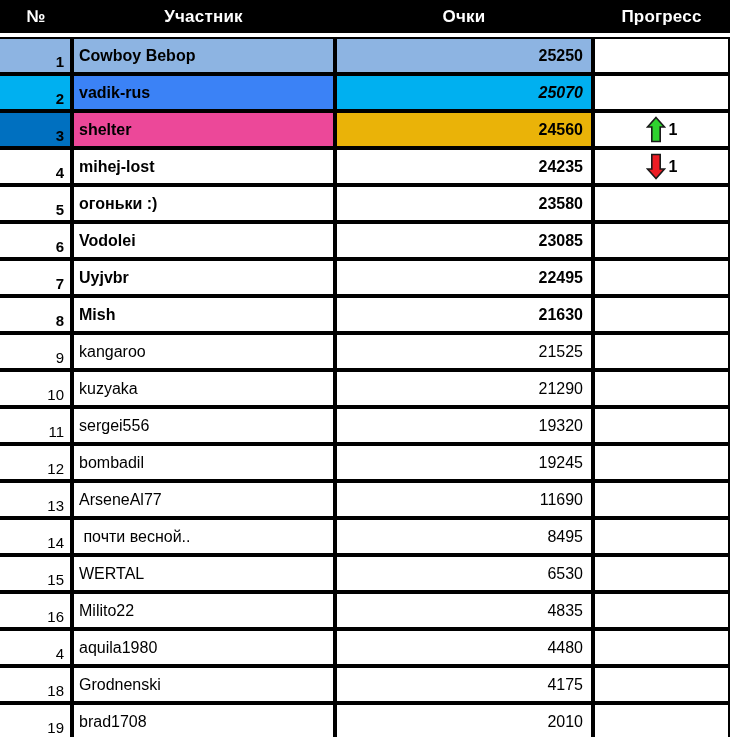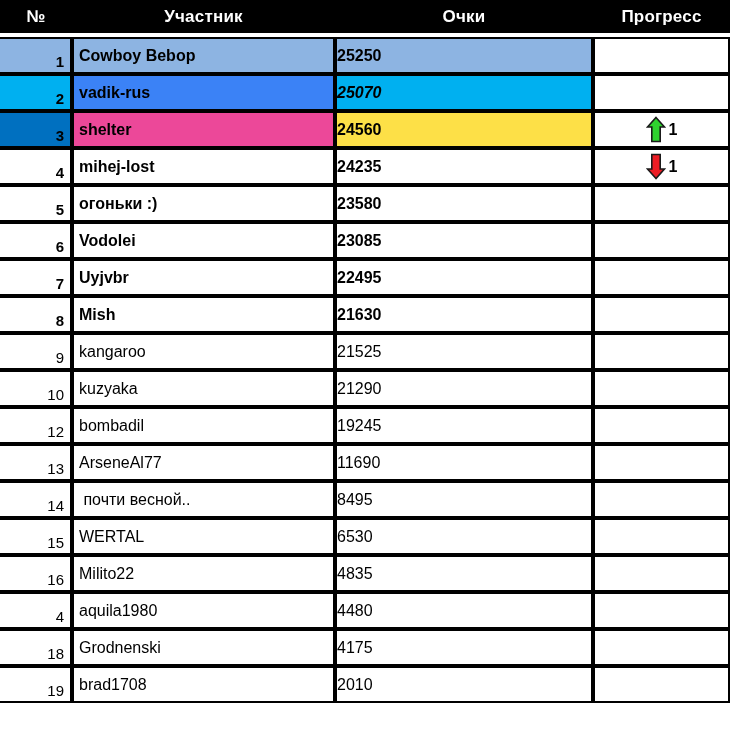--- a/index.html
+++ b/index.html
@@ -51,21 +51,21 @@
     padding: 0 6px 2px 0;
     font-size: 15px;
   }
   td.name {
     text-align: left;
     vertical-align: middle;
     padding-left: 5px;
     white-space: pre;
   }
   td.points {
-    text-align: left;
+    text-align: right;
     vertical-align: middle;
     padding-right: 8px;
   }
   td.progress {
     text-align: center;
     vertical-align: middle;
     background: #ffffff;
   }
   tr.bold td { font-weight: 700; }
   .prog-wrap {
@@ -109,21 +109,21 @@
   </tr>
         <tr class="bold">
     <td class="rank" style="background: rgb(0, 176, 240);">2</td>
     <td class="name" style="background: #3b82f6;">vadik-rus</td>
     <td class="points" style="background: rgb(0, 176, 240); font-style: italic;">25070</td>
     <td class="progress"></td>
   </tr>
         <tr class="bold">
     <td class="rank" style="background: rgb(0, 112, 192);">3</td>
     <td class="name" style="background: #ec4899;">shelter</td>
-    <td class="points" style="background: #fde047;">24560</td>
+    <td class="points" style="background: #eab308;">24560</td>
     <td class="progress"><span class="prog-wrap">
               <svg width="20" height="27" viewBox="0 0 20 27">
                 <path d="M10 1.5 L18.5 11 L14.2 11 L14.2 25.5 L5.8 25.5 L5.8 11 L1.5 11 Z" fill="#2FD32F" stroke="#1a1a1a" stroke-width="1.6" stroke-linejoin="miter"></path>
               </svg>
               <span class="prog-val">1</span>
             </span></td>
   </tr>
         <tr class="bold">
     <td class="rank">4</td>
     <td class="name">mihej-lost</td>
@@ -165,20 +165,26 @@
     <td class="points">21525</td>
     <td class="progress"></td>
   </tr>
         <tr>
     <td class="rank">10</td>
     <td class="name">kuzyaka</td>
     <td class="points">21290</td>
     <td class="progress"></td>
   </tr>
         <tr>
+    <td class="rank">11</td>
+    <td class="name">sergei556</td>
+    <td class="points">19320</td>
+    <td class="progress"></td>
+  </tr>
+        <tr>
     <td class="rank">12</td>
     <td class="name">bombadil</td>
     <td class="points">19245</td>
     <td class="progress"></td>
   </tr>
         <tr>
     <td class="rank">13</td>
     <td class="name">ArseneAl77</td>
     <td class="points">11690</td>
     <td class="progress"></td>

